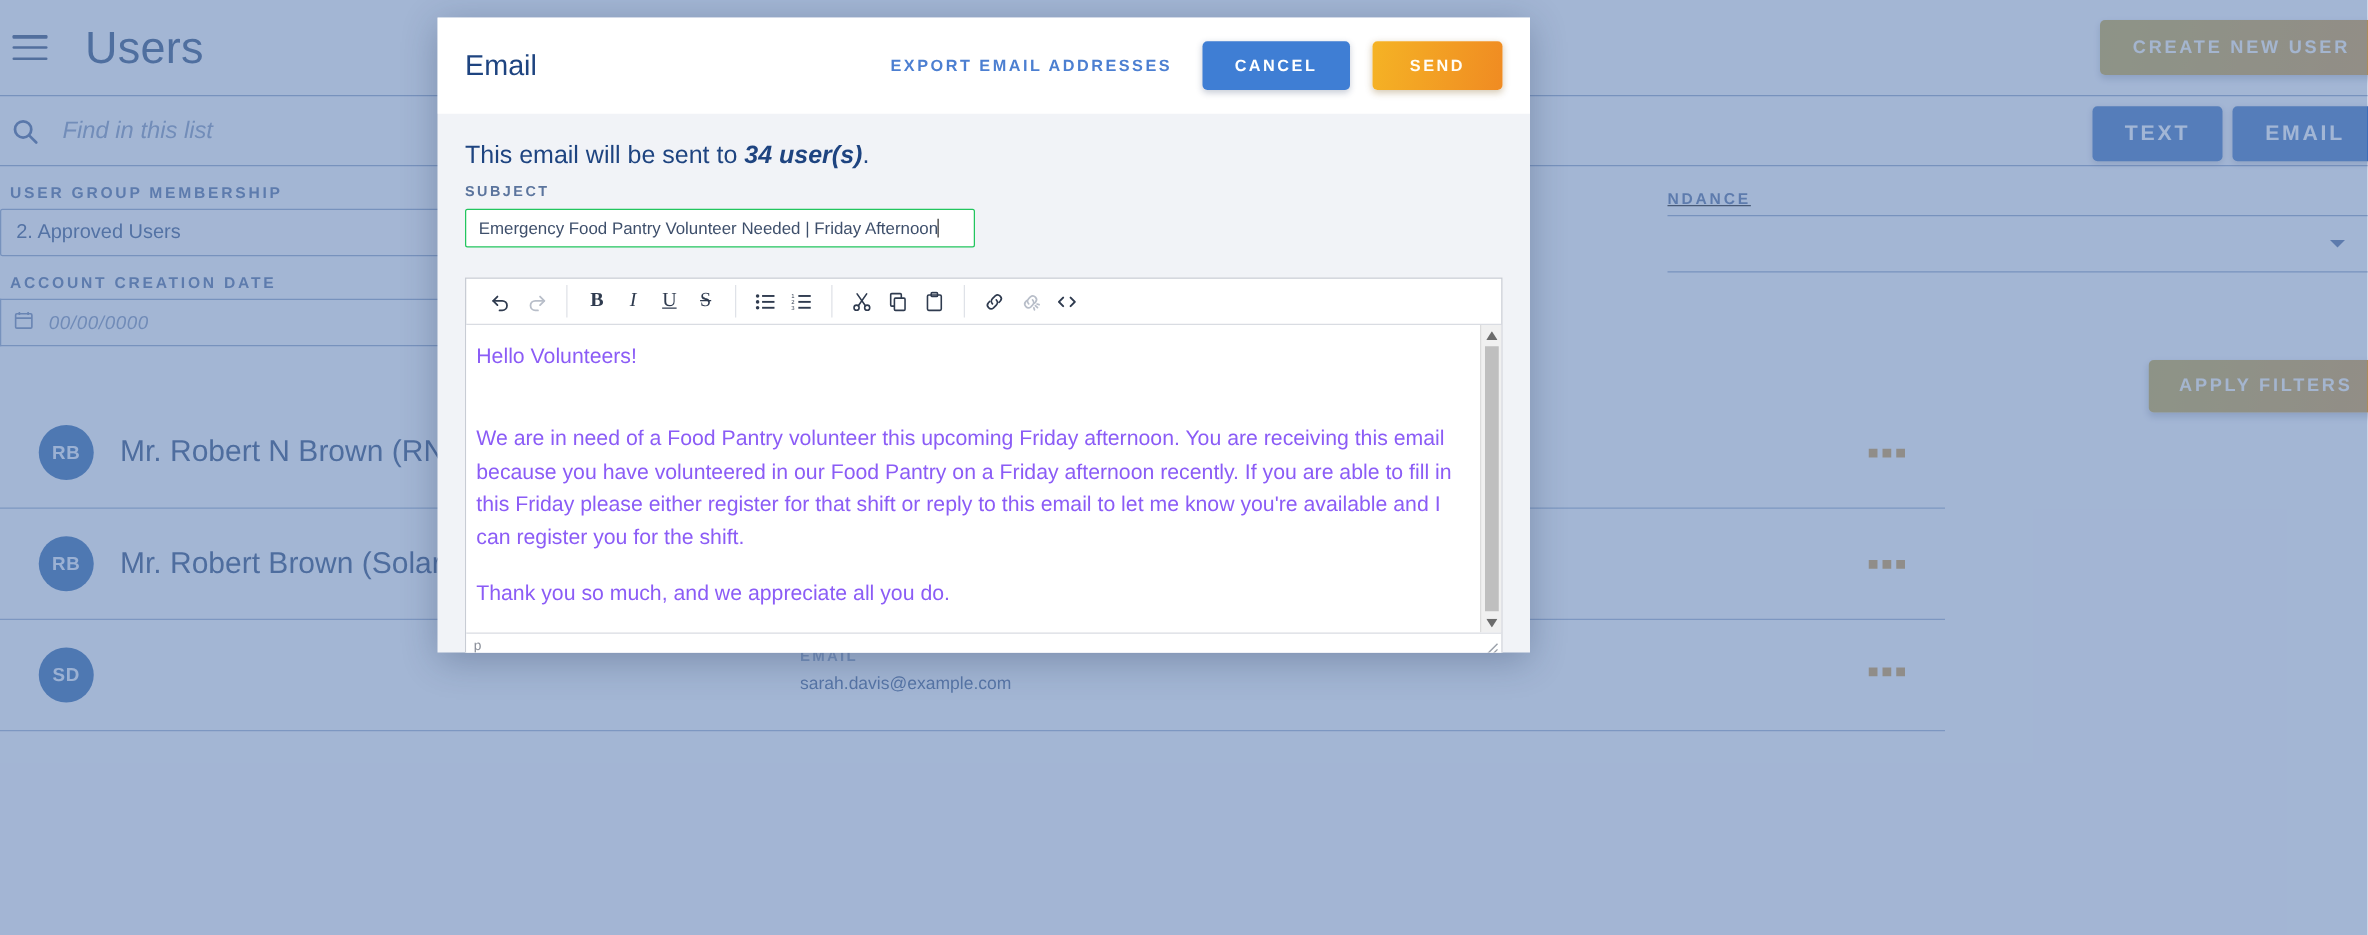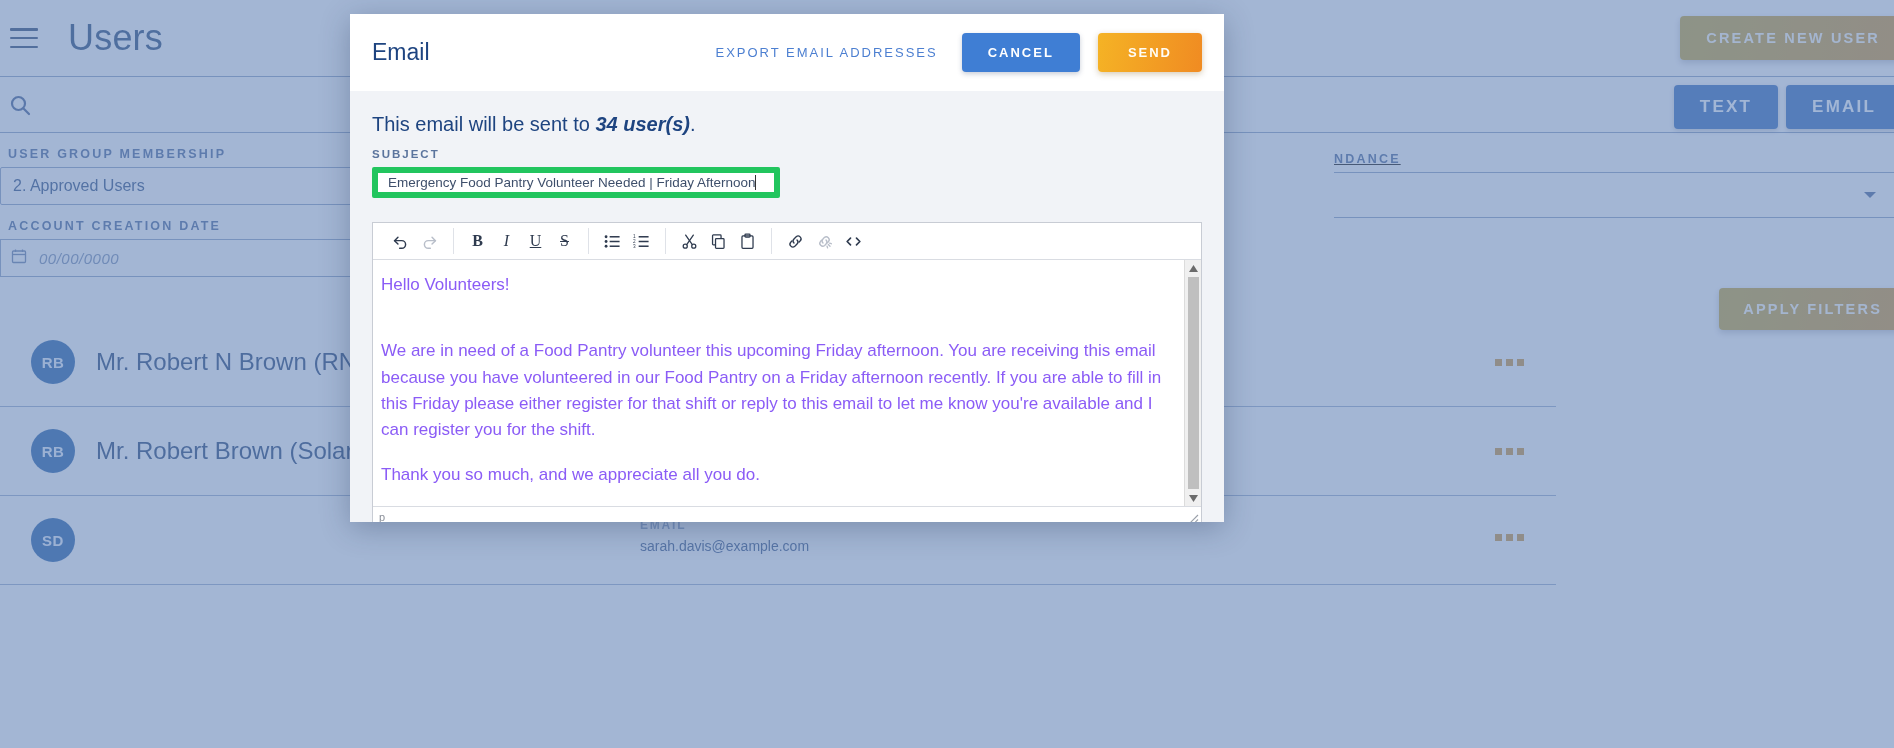--- a/index.html
+++ b/index.html
@@ -141,21 +141,21 @@
     height: 77px; background: #ffffff;
     display: flex; align-items: center; padding: 0 22px 0 22px;
     flex: none;
   }
   .modal-title {
     font-size: 23px; color: #1e4480; font-weight: 400;
   }
   .head-actions { margin-left: auto; display: flex; align-items: center; gap: 18px; }
   .link-btn {
     background: none; border: none; cursor: pointer;
-    color: #4c7fd1; font-size: 13px; font-weight: 400; letter-spacing: 2px;
+    color: #4c7fd1; font-size: 13px; font-weight: 700; letter-spacing: 2px;
     font-family: "Liberation Sans", sans-serif;
   }
   .btn-cancel {
     background: #3f7ed4; color: #fff; border: none; border-radius: 4px;
     font-size: 13px; font-weight: 700; letter-spacing: 2px;
     padding: 12px 26px; cursor: pointer;
     box-shadow: 0 2px 5px rgba(40,60,100,.25);
   }
   .btn-send {
     background: linear-gradient(100deg, #f5b325 0%, #f08b22 100%);
@@ -167,21 +167,21 @@
 
   .modal-body { padding: 22px 22px 0 22px; flex: 1; display:flex; flex-direction: column; }
   .sent-line { font-size: 20px; color: #1e4480; margin: 0 0 12px 0; }
   .sent-line b { font-style: italic; font-weight: 700; }
 
   .field-label {
     font-size: 11.5px; font-weight: 700; letter-spacing: 2px; color: #5b749d;
     margin-bottom: 7px;
   }
   .subject-input {
-    width: 408px; height: 31px; border: 6px solid #22c55e; background: #fff;
+    width: 408px; height: 31px; border: 1px solid #22c55e; background: #fff;
     border-radius: 2px; padding: 0 10px;
     font-size: 13.5px; color: #3e4f6b; outline: none;
     font-family: "Liberation Sans", sans-serif;
   }
   .caret { display:inline-block; width:1px; height:15px; background:#333;
            vertical-align: -3px; animation: blink 1s step-end infinite; }
   @keyframes blink { 50% { opacity: 0; } }
 
   .editor {
     margin-top: 24px; background:#fff; border: 1px solid #c8ccd4;
@@ -248,20 +248,21 @@
     <button id="create-user-btn" class="btn-gold">CREATE NEW USER</button>
   </div>
 
   <div class="bg-searchbar">
     <span class="search-icon-wrap">
       <svg width="24" height="24" viewBox="0 0 24 24" fill="none" stroke="#33528a" stroke-width="2.2">
         <circle cx="10.5" cy="10.5" r="6.5"></circle>
           <line x1="15.5" y1="15.5" x2="21" y2="21" stroke-linecap="round"></line>
       </svg>
     </span>
+    <input class="search-input" type="text" placeholder="Find in this list" style="">
     <div class="bar-actions">
       <button class="btn-blue">TEXT</button>
       <button class="btn-blue">EMAIL</button>
     </div>
   </div>
 
   <div class="filters-row">
     <div class="filter-col-left">
       <div class="filter-label">USER GROUP MEMBERSHIP</div>
       <div class="filter-box">

